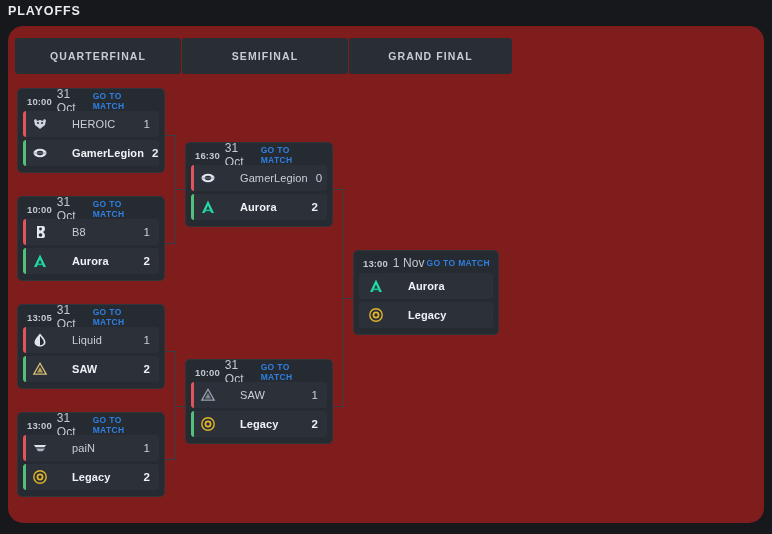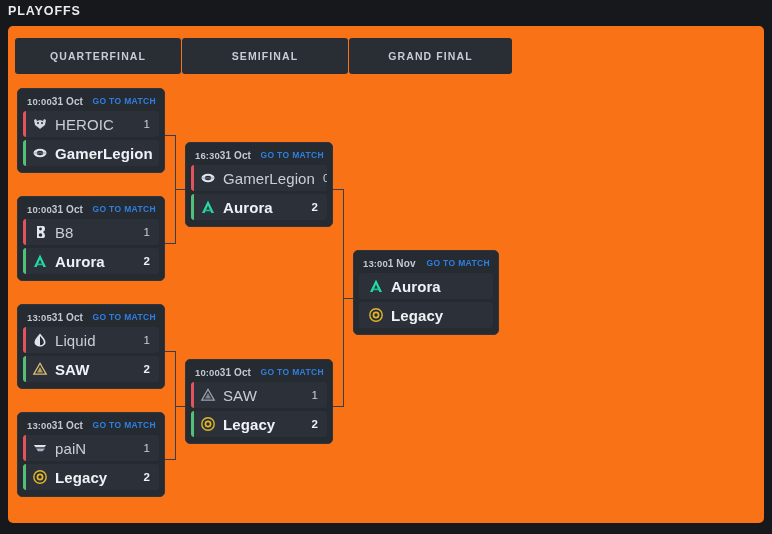--- a/index.html
+++ b/index.html
@@ -30,22 +30,22 @@
     text-transform: uppercase;
   }
 
   
   .panel {
     position: absolute;
     left: 8px;
     top: 26px;
     width: 756px;
     height: 497px;
-    background: #f97316;
-    border-radius: 5px;
+    background: #7f1d1d;
+    border-radius: 15px;
   }
 
   
   .rounds-bar {
     position: absolute;
     left: 7px;
     top: 12px;
     height: 36px;
     display: flex;
   }
@@ -105,23 +105,24 @@
     padding: 0 3px 0 4px;
     margin-bottom: 3px;
   }
   .m-time {
     font-size: 9.5px;
     color: #c3c8d1;
     font-weight: bold;
     letter-spacing: 0.1px;
   }
   .m-date {
-    font-size: 10px;
+    font-size: 12px;
     color: #c3c8d1;
-    font-weight: bold;
+    font-weight: normal;
+    margin-left: 5px;
     letter-spacing: 0.1px;
   }
   .m-link {
     margin-left: auto;
     font-size: 8.5px;
     font-weight: bold;
     letter-spacing: 0.35px;
     color: #2f7fe0;
     text-transform: uppercase;
     cursor: pointer;
@@ -157,24 +158,25 @@
   .logo {
     width: 16px;
     height: 16px;
     flex: 0 0 16px;
     margin-right: 7px;
     position: relative;
   }
   .logo svg { display: block; width: 16px; height: 16px; }
 
   .tname {
-    font-size: 15px;
+    font-size: 11px;
     color: #c9ced7;
     letter-spacing: 0.1px;
     white-space: nowrap;
+    margin-left: 17px;
   }
   .team.winner .tname {
     color: #eef1f5;
     font-weight: bold;
   }
 
   .tscore {
     margin-left: auto;
     font-size: 11.5px;
     color: #c9ced7;

